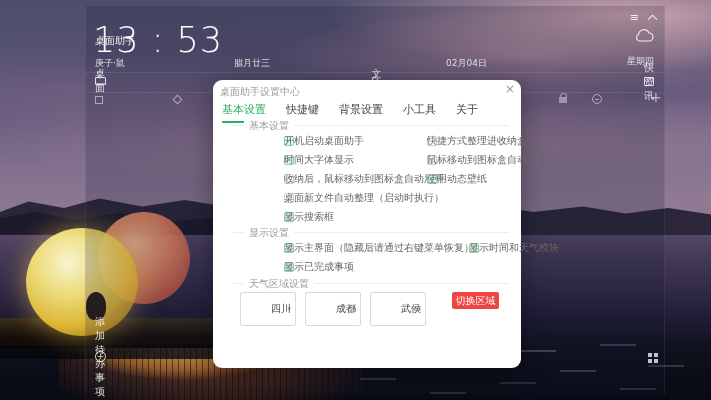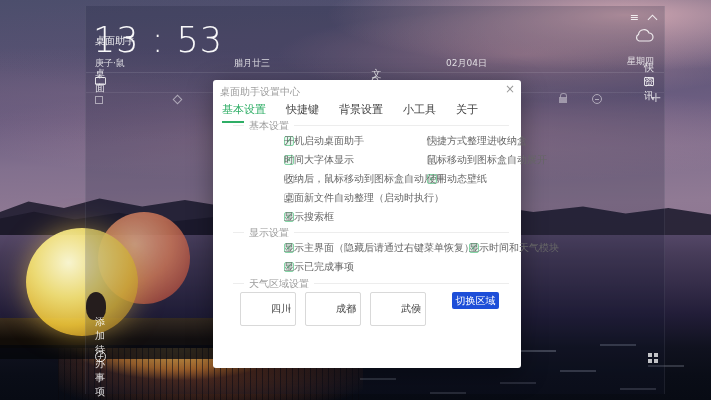--- a/index.html
+++ b/index.html
@@ -77,21 +77,21 @@
   .circle-plus{position:static;width:11px;height:11px;border:1px solid rgba(255,255,255,.85);border-radius:50%;
     font-size:9px;line-height:9px;text-align:center;}
   .circle-plus::before{content:'+';}
   .grid-icon{right:12px;top:347px;width:4px;height:4px;background:rgba(255,255,255,.75);
     box-shadow:6px 0 rgba(255,255,255,.75),0 6px rgba(255,255,255,.75),6px 6px rgba(255,255,255,.75);}
   .search-bar{left:72px;top:358px;width:506px;height:26px;border-radius:13px;
     background:rgba(95,100,120,.38);border:1px solid rgba(255,255,255,.14);
     display:flex;align-items:center;justify-content:center;gap:6px;font-size:11px;color:rgba(255,255,255,.8);}
 
   
-  .dialog{left:213px;top:80px;width:308px;height:288px;background:#fff;border-radius:3px;
+  .dialog{left:213px;top:80px;width:308px;height:288px;background:#fff;border-radius:9px;
     box-shadow:0 6px 26px rgba(0,0,0,.38);color:#666;}
   .dlg-title{left:7px;top:5px;font-size:10px;color:#9b9b9b;}
   .dlg-close{right:6px;top:3px;font-size:12px;color:#999;line-height:12px;}
   .tabs{left:9px;top:22px;display:flex;gap:20px;font-size:11px;color:#404040;}
   .tab{position:static;padding-bottom:4px;cursor:default;}
   .tab.active{color:#2fae66;border-bottom:2px solid #2fae66;}
   .fs{left:20px;width:276px;border-top:1px solid #ededed;}
   .fs-legend{top:-7px;left:11px;background:#fff;padding:0 5px;color:#9b9b9b;font-size:10px;white-space:nowrap;}
   .fs1{top:45px;height:102px;}
   .fs2{top:152px;height:46px;}
@@ -102,21 +102,21 @@
   .fs2 .col-r{left:192px;}
   .cb{position:static;display:flex;align-items:center;gap:5px;white-space:nowrap;font-size:10px;color:#666;height:11px;}
   .box{position:static;flex:none;width:10px;height:10px;border:1px solid #ccc;border-radius:2px;background:#fff;
     font-size:8px;line-height:8px;text-align:center;color:#2fae66;}
   .box.on{background:#e7f7ee;border-color:#84d6a6;}
   .box.on::after{content:'✓';}
   .weather-row{left:7px;top:8px;display:flex;gap:9px;align-items:center;}
   .sel{position:static;width:56px;height:16px;border:1px solid #d9d9d9;border-radius:2px;background:#fff;
     display:flex;align-items:center;justify-content:flex-end;padding:16px 4px;font-size:10px;color:#444;}
   .sel .arr{position:static;color:#aaa;font-size:7px;}
-  .switch-btn{right:10px;top:8px;width:47px;height:17px;background:#1d4ed8;color:#fff;border-radius:2px;
+  .switch-btn{right:10px;top:8px;width:47px;height:17px;background:#ef4444;color:#fff;border-radius:2px;
     font-size:10px;display:flex;align-items:center;justify-content:center;}
 </style>
 </head>
 <body>
 
 <div class="stage">
 
   <div class="sky"></div>
   <div class="mountains"></div>
   <div class="mountains2"></div>

